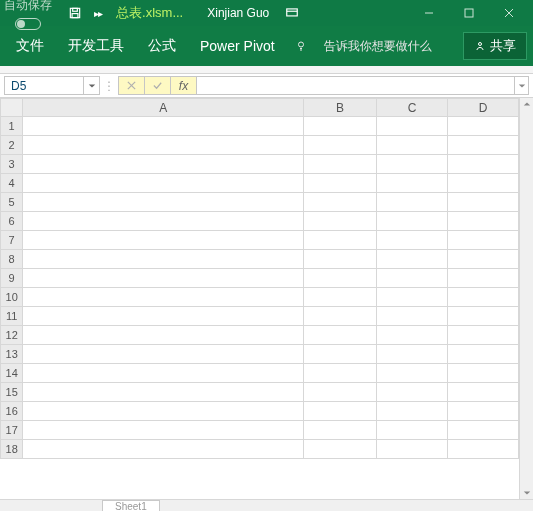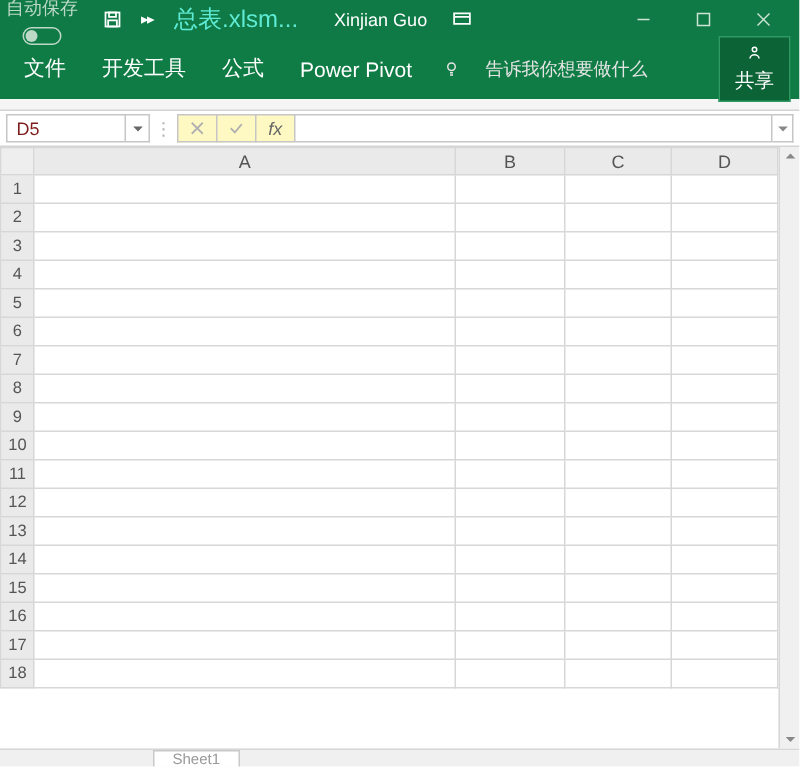--- a/index.html
+++ b/index.html
@@ -44,21 +44,21 @@
   .title-icon {
     color: #fff;
     padding: 0 6px;
     font-size: 13px;
     display: inline-flex;
     align-items: center;
     justify-content: center;
     height: 26px;
   }
   .title-icon svg { width: 14px; height: 14px; }
-  .filename { color: #5eead4; font-size: 16px; margin: 0 8px; }
+  .filename { color: #bef264; font-size: 13px; margin: 0 8px; }
   .username { color: #fff; font-size: 12px; margin: 0 10px 0 16px; }
   .winbtns { margin-left: auto; display: flex; }
   .winbtn {
     width: 40px; height: 26px;
     display: flex; align-items: center; justify-content: center;
     color: #cde3d6;
   }
   .winbtn svg { width: 12px; height: 12px; }
 
   .ribbon {
@@ -84,21 +84,21 @@
     margin-left: 6px;
   }
   .tell-me svg { width: 12px; height: 12px; }
   .share-btn {
     margin-left: auto;
     background: #0b6336;
     border: 1px solid #2d9a63;
     padding: 4px 10px;
     font-size: 13px;
     color: #fff;
-    display: flex; align-items: center; gap: 4px; flex-direction: column;
+    display: flex; align-items: center; gap: 4px;
   }
   .share-btn svg { width: 12px; height: 12px; }
 
   .divider-top {
     height: 8px;
     background: #f5f5f5;
     border-bottom: 1px solid #d4d4d4;
   }
 
   .formulabar {
@@ -108,21 +108,21 @@
     border-bottom: 1px solid #d4d4d4;
     background: #fff;
   }
   .namebox {
     width: 80px;
     border: 1px solid #c6c6c6;
     margin: 2px 0 2px 4px;
     display: flex; align-items: center;
     padding: 0 6px;
     font-size: 12px;
-    color: #7f1d1d;
+    color: #0c4a6e;
     background: #fff;
   }
   .name-dd {
     width: 16px;
     border: 1px solid #c6c6c6;
     border-left: none;
     margin: 2px 0;
     display: flex; align-items: center; justify-content: center;
   }
   .name-dd svg { width: 8px; height: 8px; }

